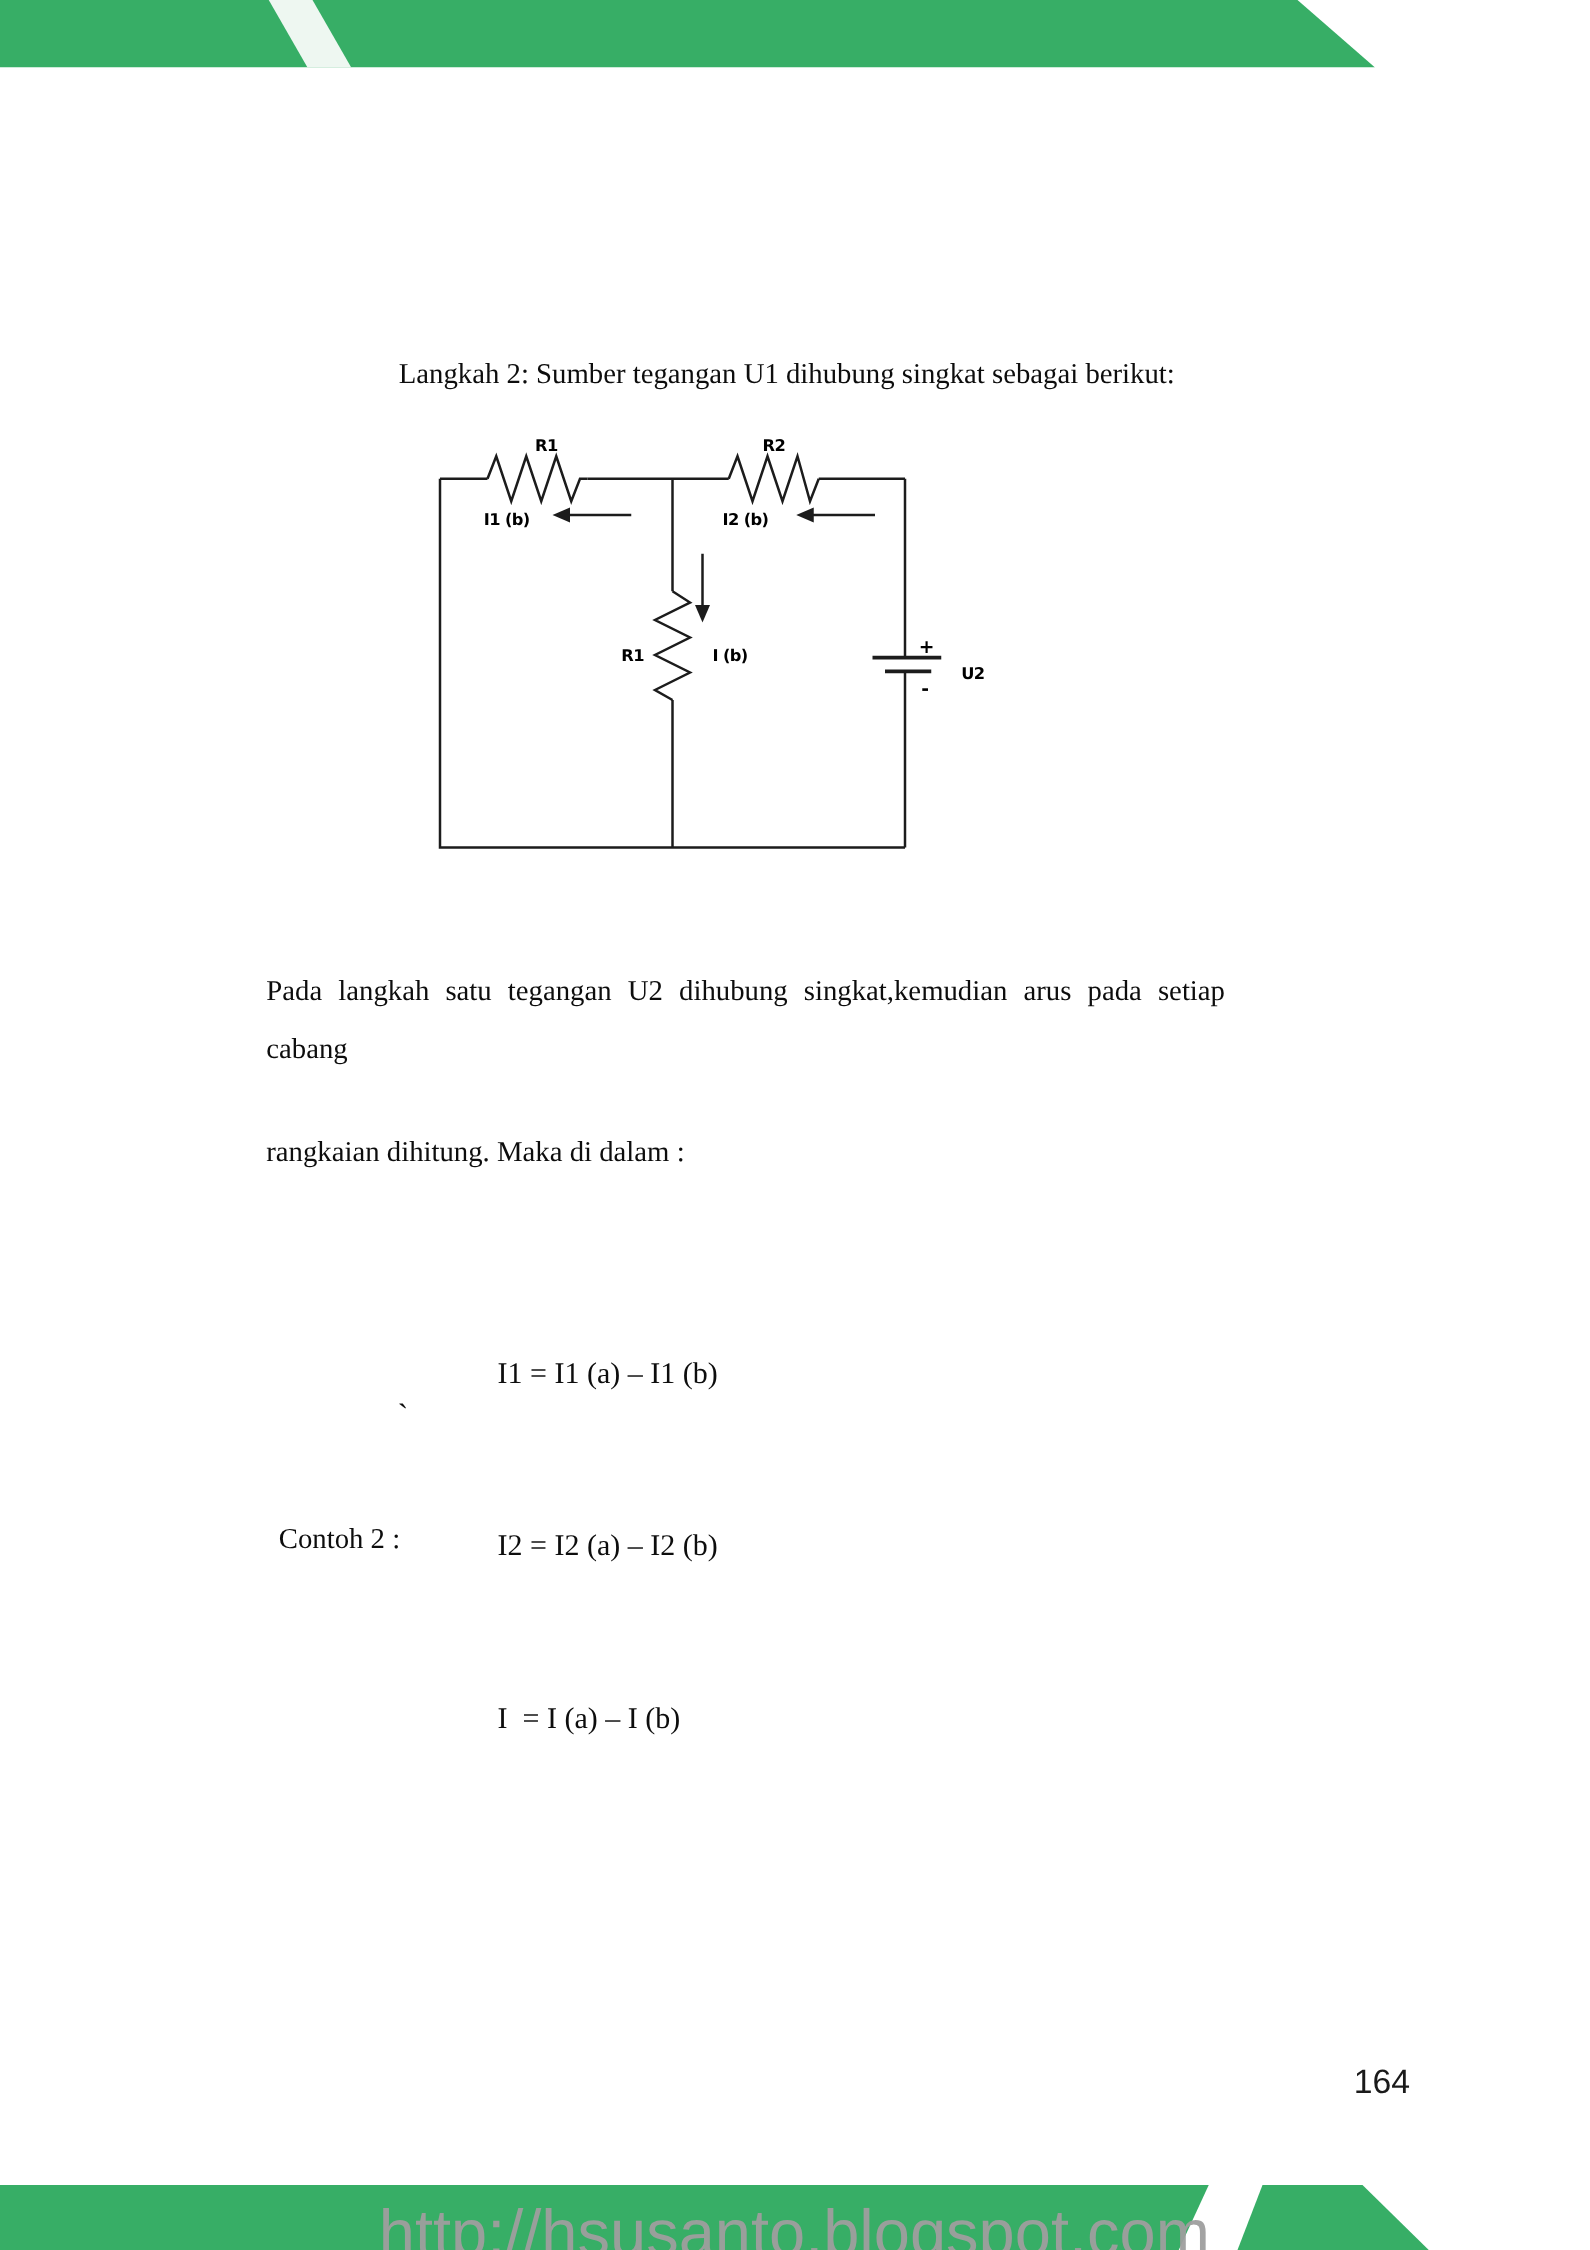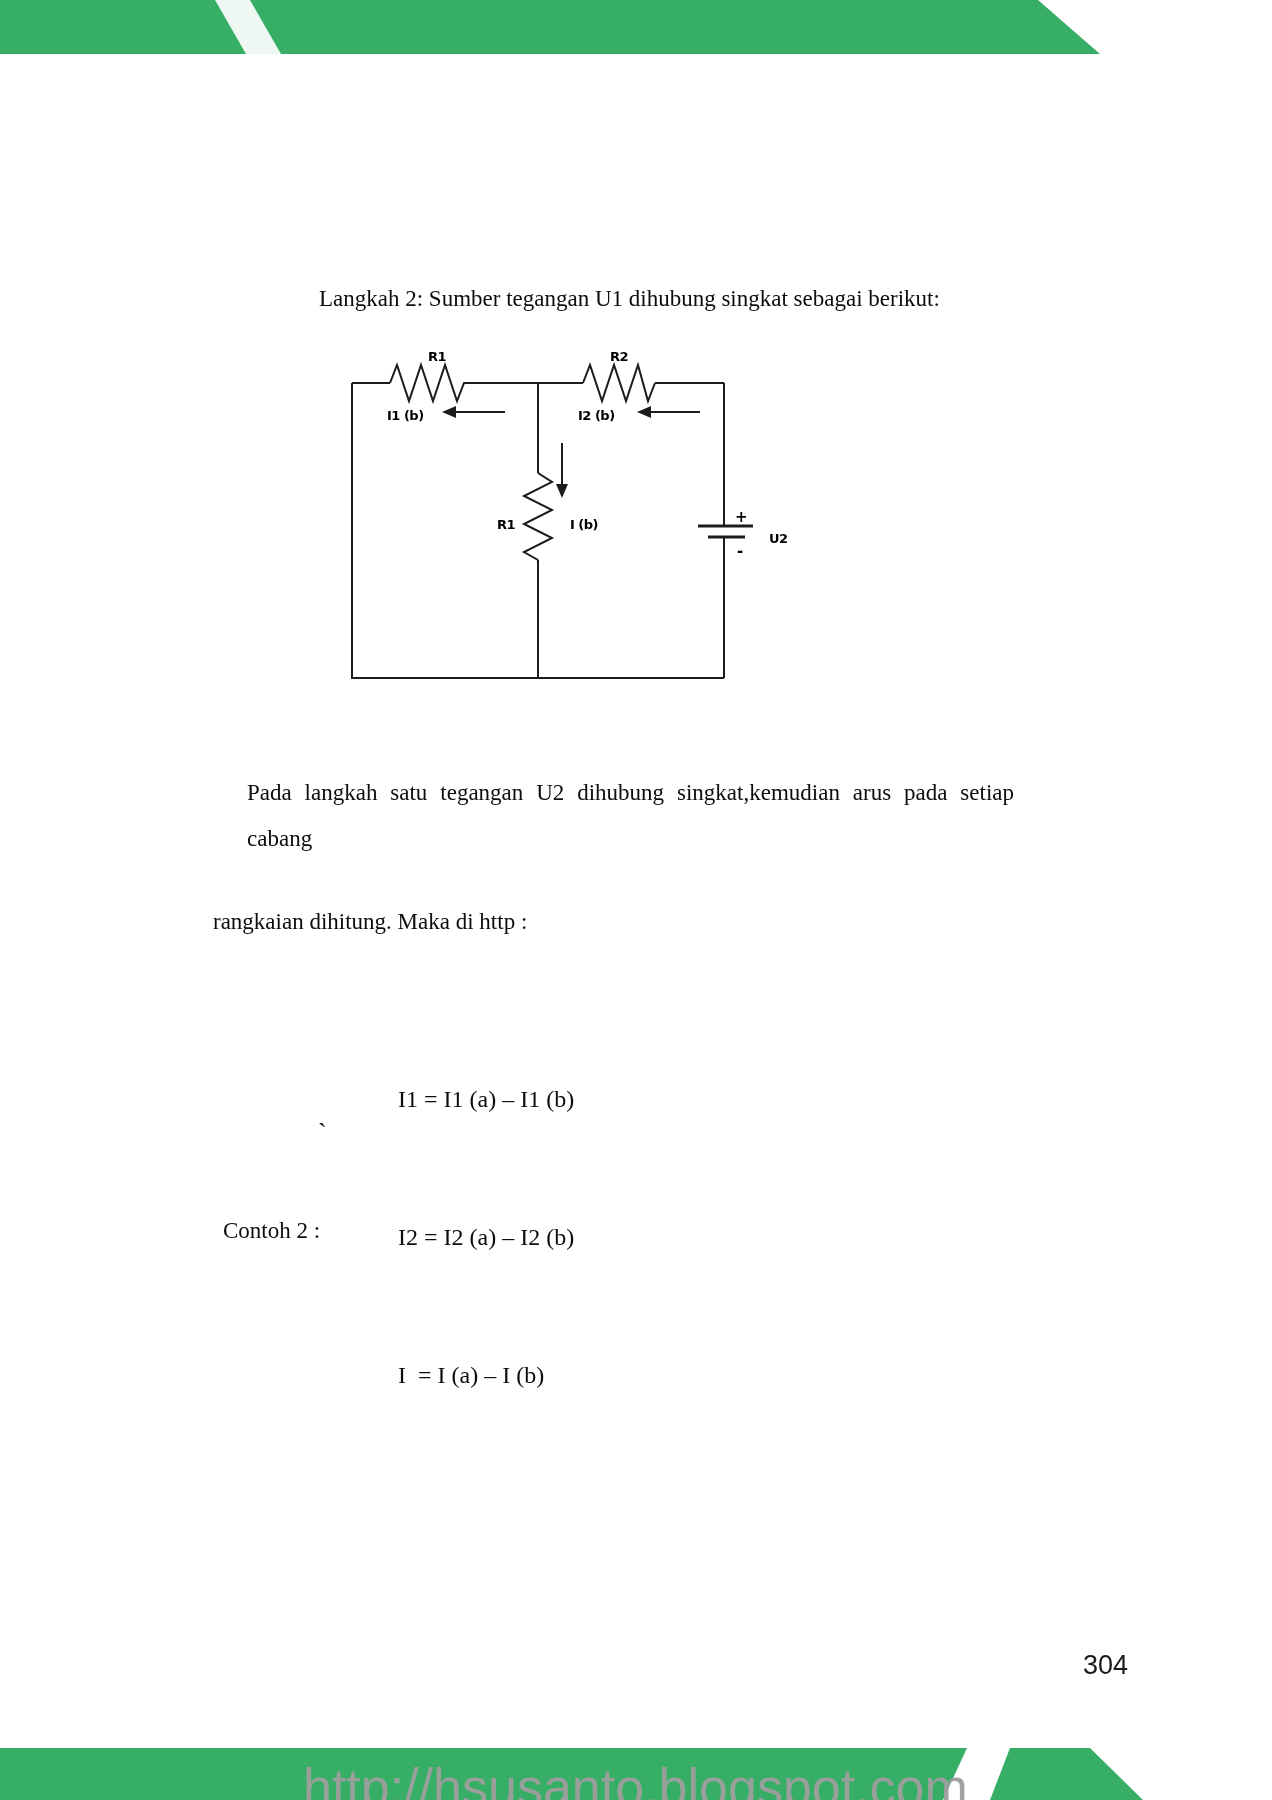--- a/index.html
+++ b/index.html
@@ -111,39 +111,39 @@
       <text class="circ-label" x="57" y="80">I1 (b)</text>
       <text class="circ-label" x="248" y="80">I2 (b)</text>
       <text class="circ-label" x="167" y="189">R1</text>
       <text class="circ-label" x="240" y="189">I (b)</text>
       <text class="circ-label-big" x="405" y="182">+</text>
       <text class="circ-label-big" x="407" y="216">-</text>
       <text class="circ-label" x="439" y="203">U2</text>
     </g>
   </svg>
 
-  <div class="abs para" style="top:770px;margin-left:34px;">
+  <div class="abs para" style="top:770px;">
     <div class="jline">Pada langkah satu tegangan U2 dihubung singkat,kemudian arus pada setiap cabang</div>
   </div>
 
   <div class="abs para" style="top:899px;">
-    <div class="lline">rangkaian dihitung. Maka di http :</div>
+    <div class="lline">rangkaian dihitung. Maka di dalam :</div>
   </div>
 
   <div class="abs backtick">`</div>
   <div class="abs eq-block">
     <div>I1 = I1 (a) – I1 (b)</div>
     <div>I2 = I2 (a) – I2 (b)</div>
     <div>I  = I (a) – I (b)</div>
   </div>
 
   <div class="abs contoh">Contoh 2 :</div>
 
 
-  <div class="abs page-number">304</div>
+  <div class="abs page-number">164</div>
 
   <svg class="abs deco-svg" style="left:0;top:1748px;" width="1272" height="52">
     <polygon points="0,0 967,0 943,52 0,52" fill="#37ae66"></polygon>
     <polygon points="1010,0 1090,0 1143,52 990,52" fill="#37ae66"></polygon>
   </svg>
 
   <div class="abs watermark">http://hsusanto.blogspot.com</div>
 
 </div>
 

